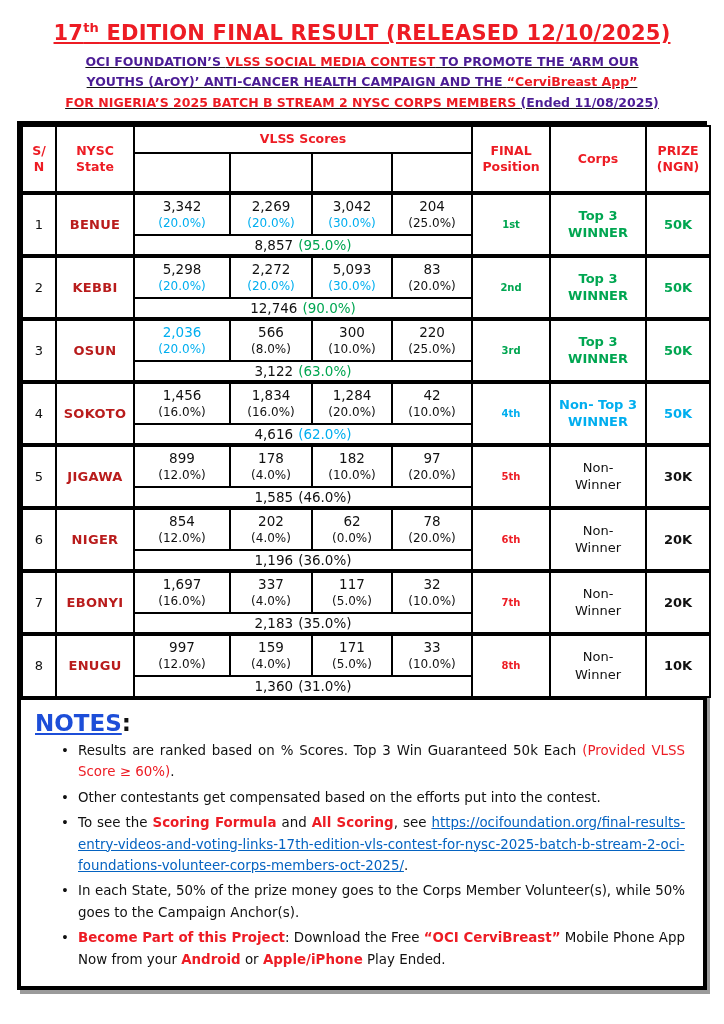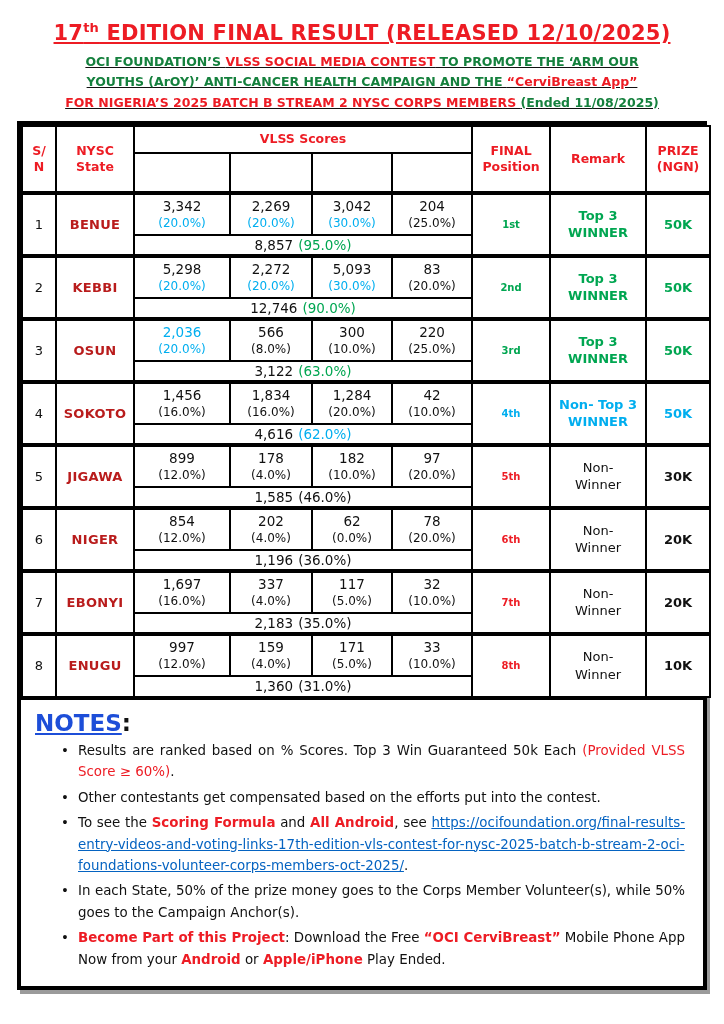--- a/index.html
+++ b/index.html
@@ -9,21 +9,21 @@
 
   
   .title {
     text-align: center; color: #ed1c24; font-size: 21px; font-weight: bold;
     text-decoration: underline; letter-spacing: .2px; margin-bottom: 7px;
   }
   .title .sup { vertical-align: super; font-size: 62%; }
   .subtitle { text-align: center; font-weight: bold; font-size: 12.5px; line-height: 1.62; margin-bottom: 8px; }
   .sub-line { text-decoration: underline; }
   .red  { color: #ed1c24; }
-  .blk  { color: #15803d; }
+  .blk  { color: #4c1d95; }
 
   
   .board {
     border: 4px solid #000;
     box-shadow: 3px 4px 0 #9b9b9b;
     background: #fff;
   }
 
   
   table.results { width: 100%; border-collapse: collapse; table-layout: fixed; font-size: 13.5px; }
@@ -95,21 +95,21 @@
       </colgroup>
       <thead>
         <tr class="h1">
           <th rowspan="2" class="red-h">S/
 N</th>
           <th rowspan="2" class="red-h">NYSC
 State</th>
           <th colspan="4" class="red-h">VLSS Scores</th>
           <th rowspan="2" class="red-h">FINAL
 Position</th>
-          <th rowspan="2" class="red-h">Remark</th>
+          <th rowspan="2" class="red-h">Corps</th>
           <th rowspan="2" class="red-h">PRIZE
 (NGN)</th>
         </tr>
         <tr class="h2">
           <th class="dark">Views
 (V; 20%)</th>
           <th class="dark">Likes
 (L; 20%)</th>
           <th class="dark">Shares
 (S; 30%)</th>
@@ -358,20 +358,20 @@
         </td>
       </tr>
     </tbody>
     </table>
 
     <div class="notes">
       <div class="notes-h"><span class="nh-red">NOTES</span><span class="nh-blk">:</span></div>
       <ul>
         <li><span>Results are ranked based on % Scores. Top 3 Win Guaranteed 50k Each </span><span class="red">(Provided VLSS Score ≥ 60%)</span><span>.</span></li>
         <li><span>Other contestants get compensated based on the efforts put into the contest.</span></li>
-        <li><span>To see the </span><span class="red-b">Scoring Formula</span><span> and </span><span class="red-b">All Android</span><span>, see </span><span class="link">https://ocifoundation.org/final-results-entry-videos-and-voting-links-17th-edition-vls-contest-for-nysc-2025-batch-b-stream-2-oci-foundations-volunteer-corps-members-oct-2025/</span><span>.</span></li>
+        <li><span>To see the </span><span class="red-b">Scoring Formula</span><span> and </span><span class="red-b">All Scoring</span><span>, see </span><span class="link">https://ocifoundation.org/final-results-entry-videos-and-voting-links-17th-edition-vls-contest-for-nysc-2025-batch-b-stream-2-oci-foundations-volunteer-corps-members-oct-2025/</span><span>.</span></li>
         <li><span>In each State, 50% of the prize money goes to the Corps Member Volunteer(s), while 50% goes to the Campaign Anchor(s).</span></li>
         <li><span class="red-b">Become Part of this Project</span><span>: Download the Free </span><span class="red-b">“OCI CerviBreast”</span><span> Mobile Phone App Now from your </span><span class="red-b">Android</span><span> or </span><span class="red-b">Apple/iPhone</span><span> Play Ended.</span></li>
       </ul>
     </div>
 
   </div>
 </div>
 
 </body></html>

